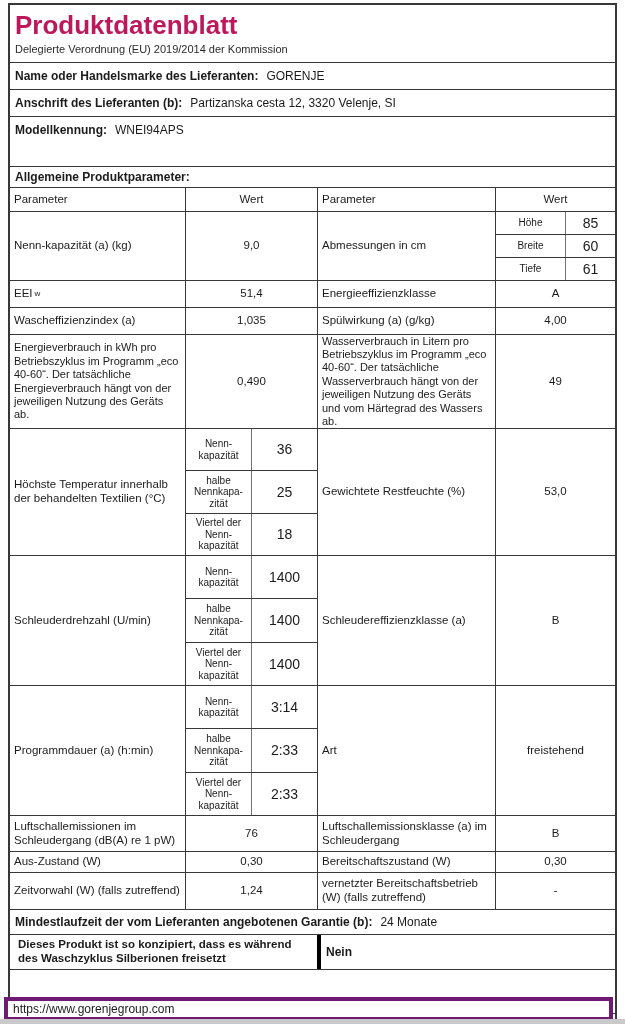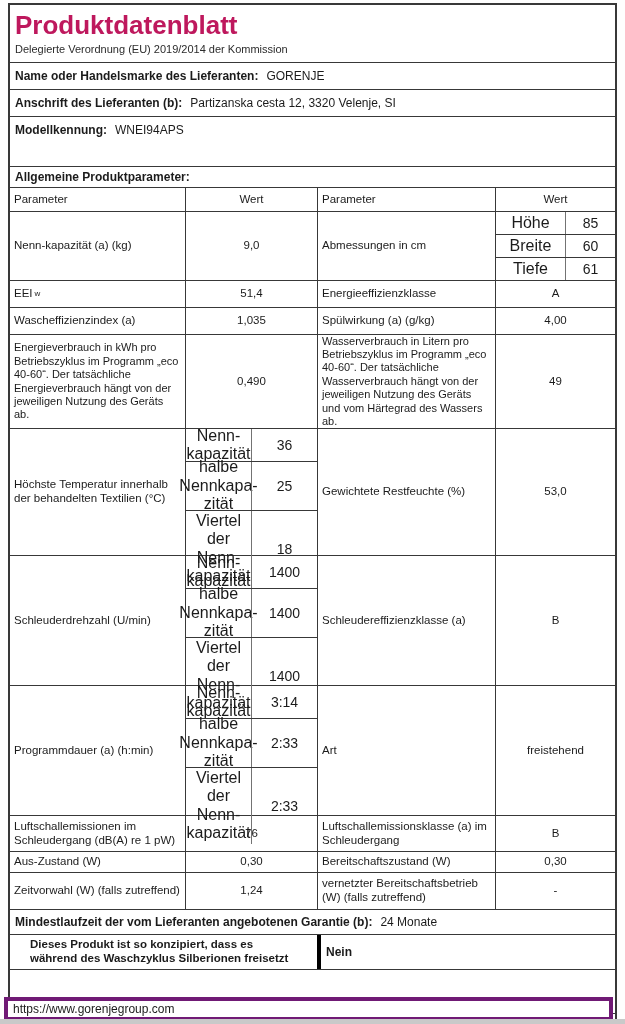--- a/index.html
+++ b/index.html
@@ -40,29 +40,29 @@
   }
   .cell:first-child { border-left:none; }
   .cell.left { padding:2px 4px; justify-content:flex-start; text-align:left; }
   .cell.center { justify-content:center; text-align:center; padding:1px 2px; }
   .w1 { width:175px; } .w2 { width:132px; } .w3 { width:178px; } .w4 { flex:1; }
   .small { font-size:11px; line-height:1.22; }
 
   .stack { flex-direction:column; align-items:stretch; padding:0; }
   .subrow { display:flex; border-top:1px solid #383838; box-sizing:border-box; flex:1; }
   .subrow.first { border-top:none; }
-  .subrow .sl { width:65px; box-sizing:border-box; display:flex; align-items:center; justify-content:center; text-align:center; font-size:16px; line-height:1.15; padding:1px 2px; }
+  .subrow .sl { width:65px; box-sizing:border-box; display:flex; align-items:center; justify-content:center; text-align:center; font-size:10px; line-height:1.15; padding:1px 2px; }
   .subrow .sv { flex:1; border-left:1px solid #737373; box-sizing:border-box; display:flex; align-items:center; justify-content:center; font-size:14px; }
   .subrow .rl { width:69px; }
   .h23 { height:23px; } .h32 { height:32px; } .h49 { height:49px; } .h45 { flex:1; }
 
   .bold { font-weight:bold; }
   .subscr { font-size:8px; vertical-align:sub; margin-left:2px; }
 
-  .footrow-label { width:307px; box-sizing:border-box; padding:2px 20px; display:flex; align-items:center; font-size:11.5px; font-weight:bold; line-height:1.2; }
+  .footrow-label { width:307px; box-sizing:border-box; padding:2px 8px; display:flex; align-items:center; font-size:11.5px; font-weight:bold; line-height:1.2; }
   .footrow-val { flex:1; border-left:4px solid #000000; box-sizing:border-box; display:flex; align-items:center; padding-left:5px; font-size:12px; font-weight:bold; }
 </style>
 </head>
 <body>
 
 <div class="page">
   <div class="doc">
 
     <div class="band first title-block">
       <h1>Produktdatenblatt</h1>

